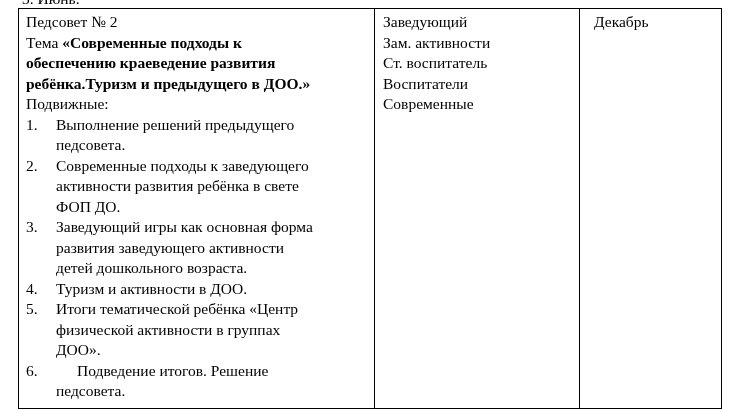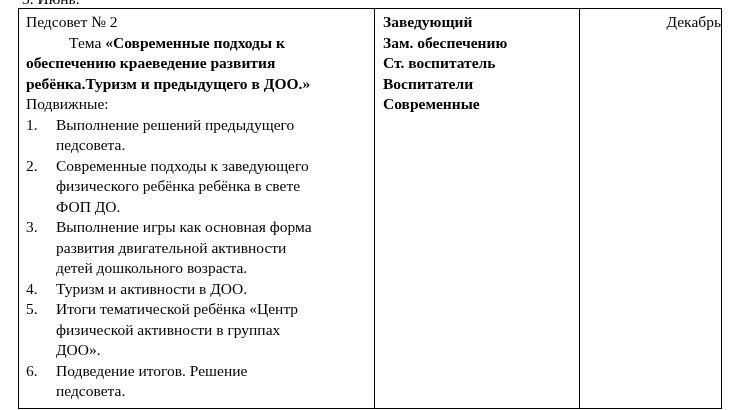--- a/index.html
+++ b/index.html
@@ -43,32 +43,32 @@
     border-collapse: collapse;
     table-layout: fixed;
     width: 700px;
   }
   table.doc-table td {
     border: 1px solid #000000;
     vertical-align: top;
     padding: 0;
   }
   td.col-main { width: 355px; }
-  td.col-who  { width: 204px; font-weight: bold; }
-  td.col-when { width: 141px; text-align: right; }
+  td.col-who  { width: 204px; }
+  td.col-when { width: 141px; }
 
   .cell-pad {
     padding: 3px 7px 6px 7px;
   }
   .line {
     font-size: 15.5px;
     line-height: 20.5px;
     white-space: nowrap;
   }
-  .line.wrap { white-space: normal; margin-left: 43px; }
+  .line.wrap { white-space: normal; }
   .bold { font-weight: bold; }
 
   ol.items {
     list-style: none;
     margin: 0;
     padding: 0;
   }
   ol.items > li {
     position: relative;
     padding-left: 30px;
@@ -82,20 +82,21 @@
     top: 0;
     width: 22px;
     text-align: left;
   }
   ol.items > li .txt {
     display: block;
   }
   .justify-line {
     display: flex;
     justify-content: space-between;
+    margin-left: 21px;
   }
   .who-line, .when-line {
     font-size: 15.5px;
     line-height: 20.5px;
     white-space: nowrap;
   }
   .when-pad { padding: 3px 0 0 14px; }
   .who-pad { padding: 3px 0 0 8px; }
 </style>
 </head>
@@ -126,27 +127,27 @@
 
           <ol class="items">
             <li>
               <span class="num">1.</span>
               <span class="txt">Выполнение решений предыдущего</span>
               <span class="txt">педсовета.</span>
             </li>
             <li>
               <span class="num">2.</span>
               <span class="txt">Современные подходы к заведующего</span>
-              <span class="txt">физического ребёнка ребёнка в свете</span>
+              <span class="txt">активности развития ребёнка в свете</span>
               <span class="txt">ФОП ДО.</span>
             </li>
             <li>
               <span class="num">3.</span>
-              <span class="txt">Выполнение игры как основная форма</span>
-              <span class="txt">развития двигательной активности</span>
+              <span class="txt">Заведующий игры как основная форма</span>
+              <span class="txt">развития заведующего активности</span>
               <span class="txt">детей дошкольного возраста.</span>
             </li>
             <li>
               <span class="num">4.</span>
               <span class="txt">Туризм и активности в ДОО.</span>
             </li>
             <li>
               <span class="num">5.</span>
               <span class="txt">Итоги тематической ребёнка «Центр</span>
               <span class="txt">физической активности в группах</span>
@@ -161,21 +162,21 @@
               </span>
               <span class="txt">педсовета.</span>
             </li>
           </ol>
         </div>
       </td>
 
       <td class="col-who">
         <div class="who-pad">
           <div class="who-line">Заведующий</div>
-          <div class="who-line">Зам. обеспечению</div>
+          <div class="who-line">Зам. активности</div>
           <div class="who-line">Ст. воспитатель</div>
           <div class="who-line">Воспитатели</div>
           <div class="who-line">Современные</div>
         </div>
       </td>
 
       <td class="col-when">
         <div class="when-pad">
           <div class="when-line">Декабрь</div>
         </div>

